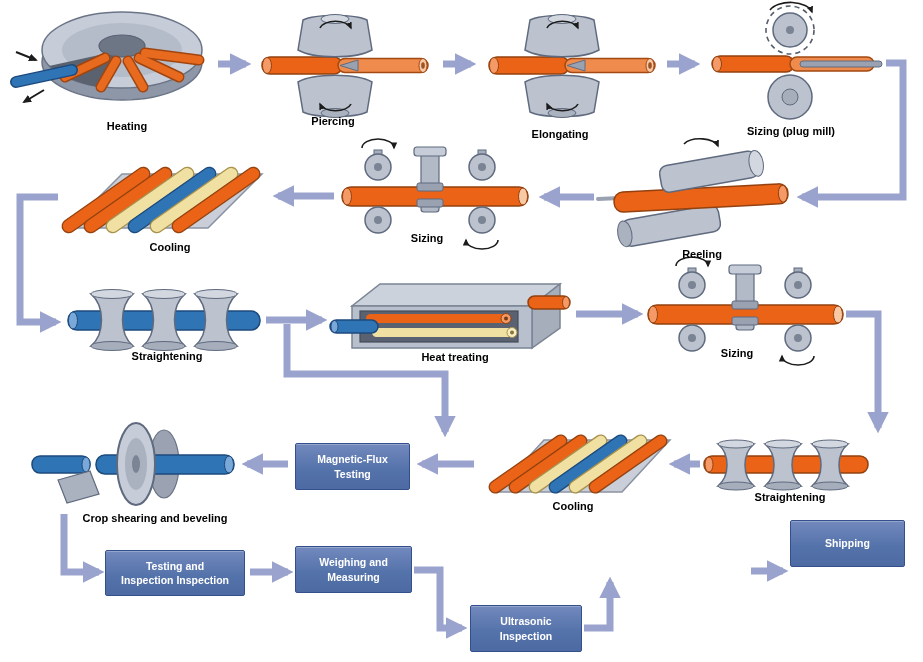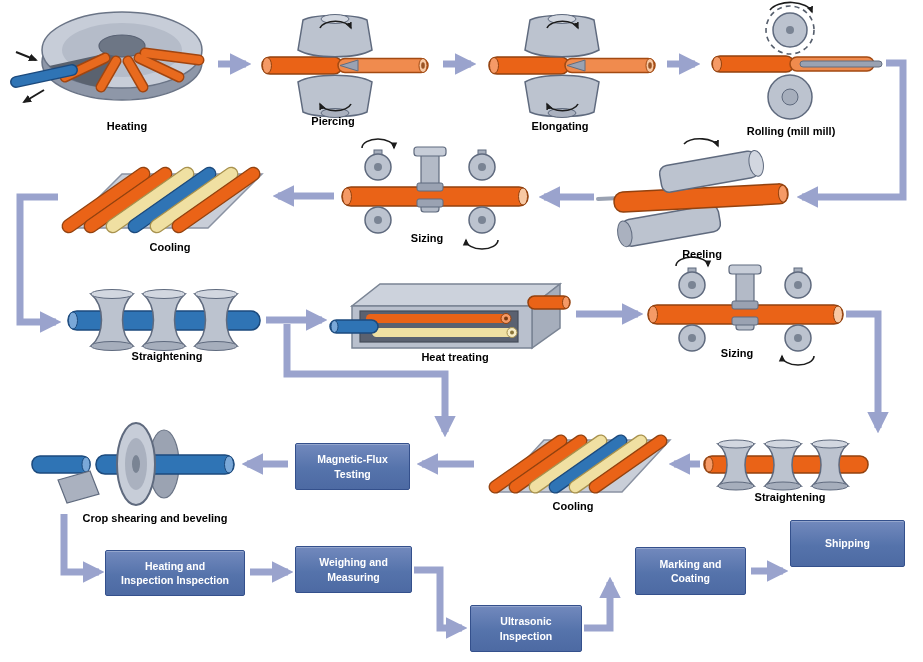--- a/index.html
+++ b/index.html
@@ -301,50 +301,46 @@
     <rect x="96" y="455" width="138" height="19" rx="9" fill="#2f74b5" stroke="#1c4a7d" stroke-width="1.5"></rect>
     <ellipse cx="229" cy="464.5" rx="4.5" ry="8.5" fill="#7aa8d8" stroke="#1c4a7d" stroke-width="1"></ellipse>
     <ellipse cx="136" cy="464" rx="19" ry="41" fill="#c7cdd8" stroke="#5f6a7e" stroke-width="2"></ellipse>
     <ellipse cx="136" cy="464" rx="11" ry="26" fill="#aab1bf"></ellipse>
     <ellipse cx="136" cy="464" rx="4" ry="9" fill="#7a8494"></ellipse>
   </g>
 </svg>
 
 <div class="mlabel" style="left:127px;top:120px">Heating</div>
 <div class="mlabel" style="left:333px;top:115px">Piercing</div>
-<div class="mlabel" style="left:560px;top:120px">Elongating</div>
-<div class="mlabel" style="left:791px;top:125px">Rolling (mill mill)</div>
+<div class="mlabel" style="left:560px;top:128px">Elongating</div>
+<div class="mlabel" style="left:791px;top:125px">Sizing (plug mill)</div>
 <div class="mlabel" style="left:702px;top:248px">Reeling</div>
 <div class="mlabel" style="left:427px;top:232px">Sizing</div>
 <div class="mlabel" style="left:170px;top:241px">Cooling</div>
 <div class="mlabel" style="left:167px;top:350px">Straightening</div>
 <div class="mlabel" style="left:455px;top:351px">Heat treating</div>
 <div class="mlabel" style="left:737px;top:347px">Sizing</div>
 <div class="mlabel" style="left:790px;top:491px">Straightening</div>
 <div class="mlabel" style="left:573px;top:500px">Cooling</div>
 <div class="mlabel" style="left:155px;top:512px">Crop shearing and beveling</div>
 
 <div class="pbox" style="left:295px;top:443px;width:115px;height:47px">
   <span>Magnetic-Flux</span>
   <span>Testing</span>
 </div>
 <div class="pbox" style="left:105px;top:550px;width:140px;height:46px">
-  <span>Heating and</span>
+  <span>Testing and</span>
   <span>Inspection Inspection</span>
 </div>
 <div class="pbox" style="left:295px;top:546px;width:117px;height:47px">
   <span>Weighing and</span>
   <span>Measuring</span>
 </div>
 <div class="pbox" style="left:470px;top:605px;width:112px;height:47px">
   <span>Ultrasonic</span>
   <span>Inspection</span>
 </div>
-<div class="pbox" style="left:635px;top:547px;width:111px;height:48px">
-  <span>Marking and</span>
-  <span>Coating</span>
-</div>
 <div class="pbox" style="left:790px;top:520px;width:115px;height:47px">
   <span>Shipping</span>
 
 </div>
 
 </div>
 
 </body></html>

